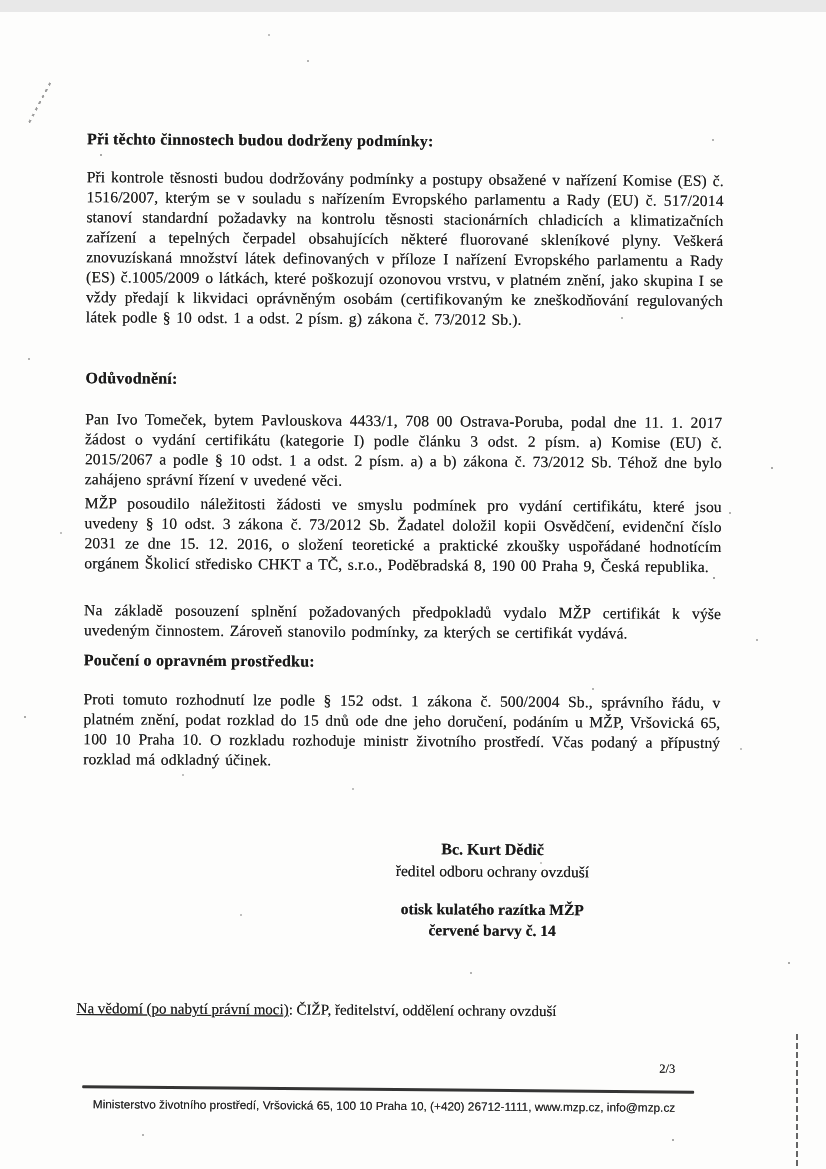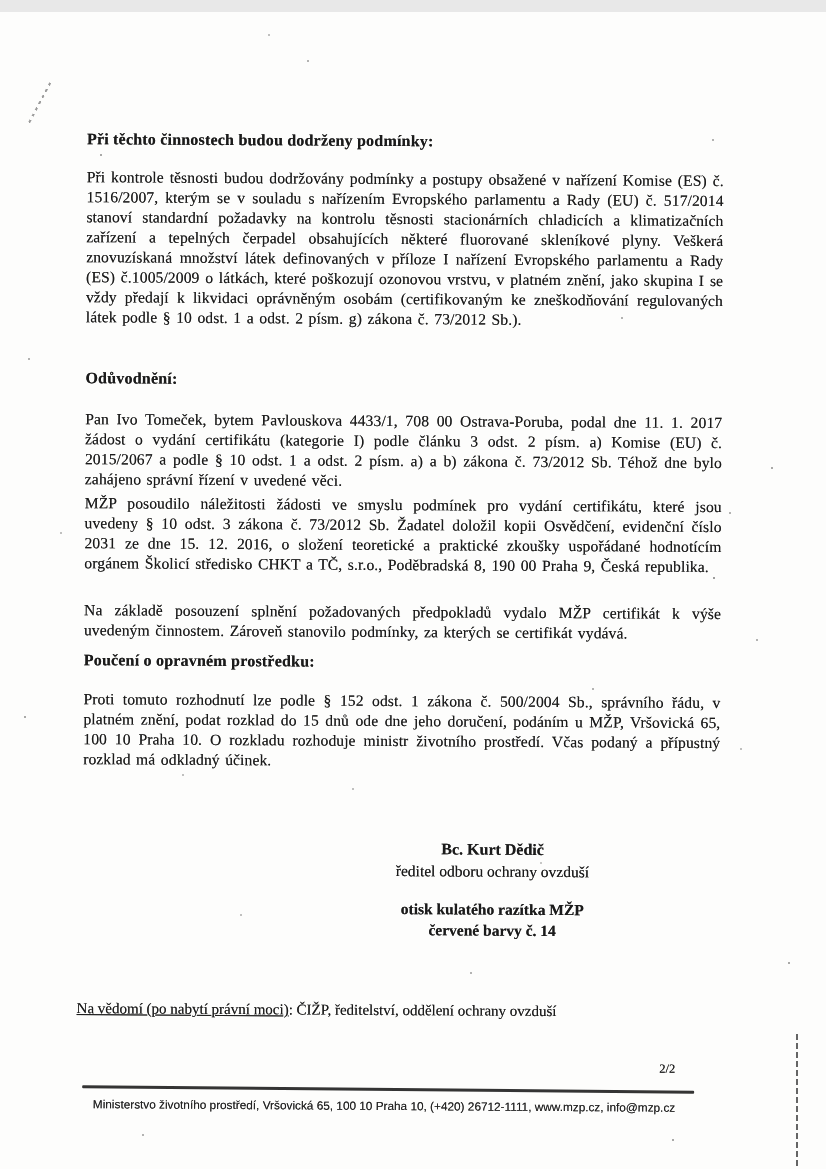--- a/index.html
+++ b/index.html
@@ -145,20 +145,20 @@
       <div class="sig-title">ředitel odboru ochrany ovzduší</div>
     </div>
 
     <div class="stamp">
       <div>otisk kulatého razítka MŽP</div>
       <div>červené barvy č. 14</div>
     </div>
 
     <p class="cc"><span class="cc-label">Na vědomí (po nabytí právní moci)</span><span>: ČIŽP, ředitelství, oddělení ochrany ovzduší</span></p>
 
-    <div class="pagenum">2/2</div>
+    <div class="pagenum">2/3</div>
 
     <div class="rule"></div>
 
     <div class="footer">Ministerstvo životního prostředí, Vršovická 65, 100 10 Praha 10, (+420) 26712-1111, www.mzp.cz, info@mzp.cz</div>
 
   </div>
 </div>
 
 </body></html>

